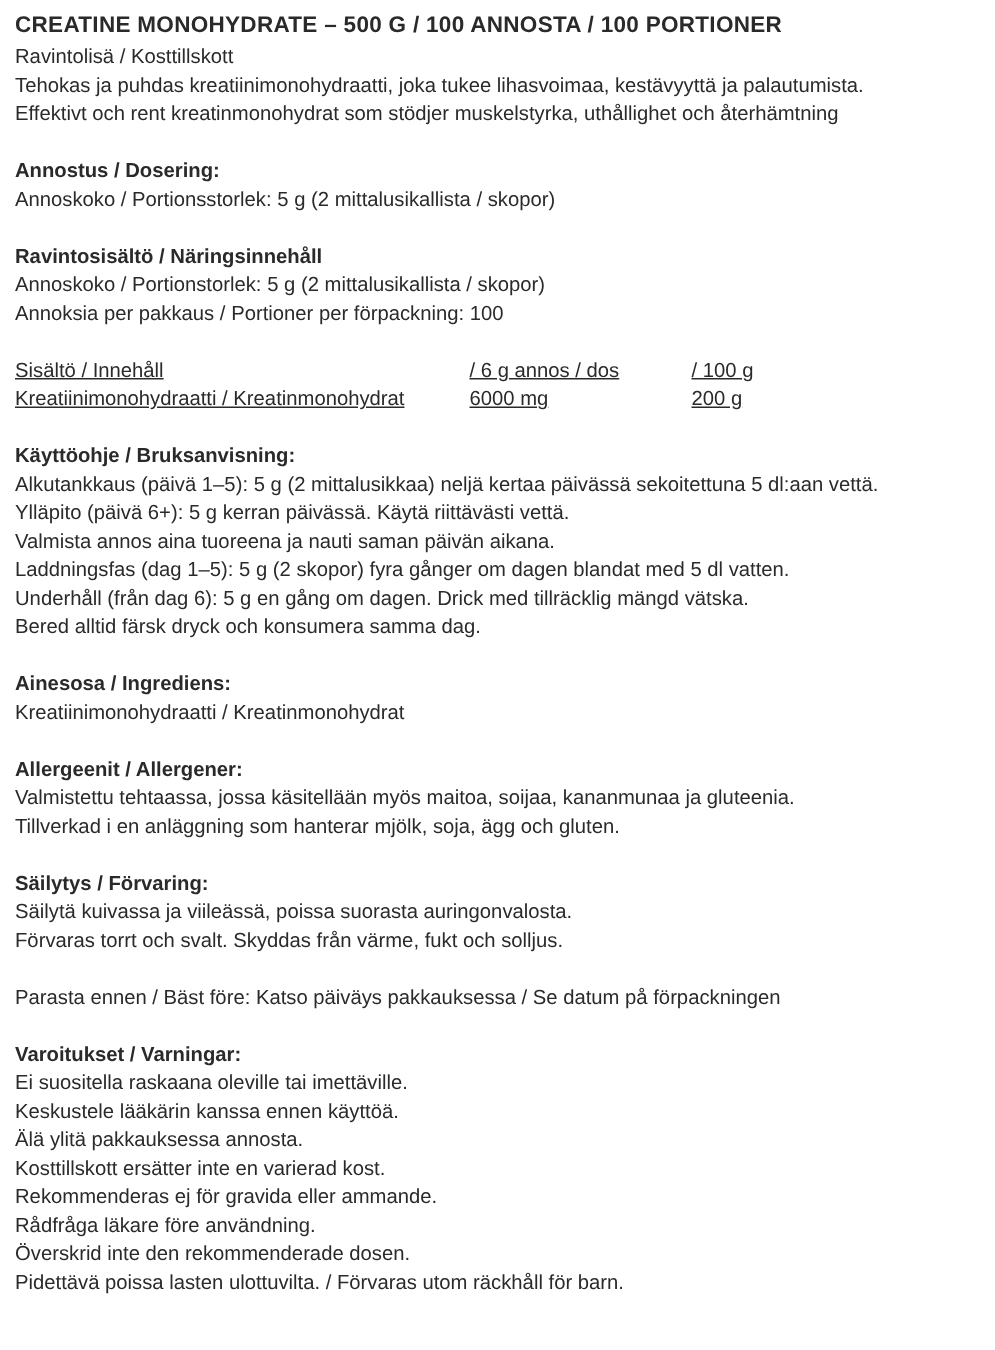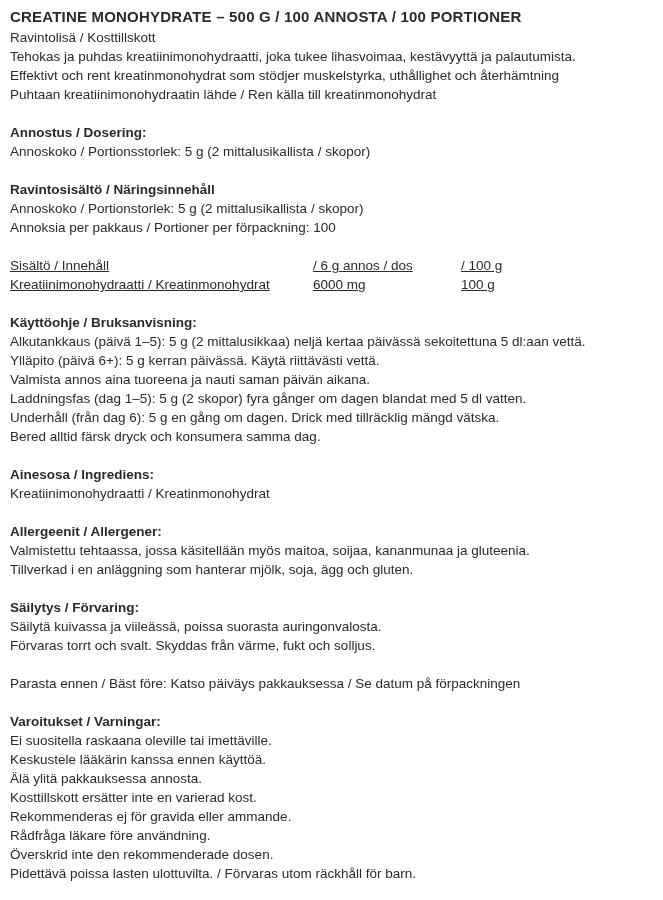--- a/index.html
+++ b/index.html
@@ -42,40 +42,39 @@
 </head>
 <body>
 
 <div class="page">
 
   <div class="title">CREATINE MONOHYDRATE – 500 G / 100 ANNOSTA / 100 PORTIONER</div>
 
   <p>Ravintolisä / Kosttillskott</p>
   <p>Tehokas ja puhdas kreatiinimonohydraatti, joka tukee lihasvoimaa, kestävyyttä ja palautumista.</p>
   <p>Effektivt och rent kreatinmonohydrat som stödjer muskelstyrka, uthållighet och återhämtning</p>
-  <p>Puhtaan kreatiinimonohydraatin lähde / Ren källa till kreatinmonohydrat</p>
 
   <section>
     <p class="h">Annostus / Dosering:</p>
     <p>Annoskoko / Portionsstorlek: 5 g (2 mittalusikallista / skopor)</p>
   </section>
 
   <section>
     <p class="h">Ravintosisältö / Näringsinnehåll</p>
     <p>Annoskoko / Portionstorlek: 5 g (2 mittalusikallista / skopor)</p>
     <p>Annoksia per pakkaus / Portioner per förpackning: 100</p>
   </section>
 
   <div class="ntable">
     <span>Sisältö / Innehåll</span>
     <span>/ 6 g annos / dos</span>
     <span>/ 100 g</span>
     <span>Kreatiinimonohydraatti / Kreatinmonohydrat</span>
     <span>6000 mg</span>
-    <span>100 g</span>
+    <span>200 g</span>
   </div>
 
   <section>
     <p class="h">Käyttöohje / Bruksanvisning:</p>
     <p>Alkutankkaus (päivä 1–5): 5 g (2 mittalusikkaa) neljä kertaa päivässä sekoitettuna 5 dl:aan vettä.</p>
     <p>Ylläpito (päivä 6+): 5 g kerran päivässä. Käytä riittävästi vettä.</p>
     <p>Valmista annos aina tuoreena ja nauti saman päivän aikana.</p>
     <p>Laddningsfas (dag 1–5): 5 g (2 skopor) fyra gånger om dagen blandat med 5 dl vatten.</p>
     <p>Underhåll (från dag 6): 5 g en gång om dagen. Drick med tillräcklig mängd vätska.</p>
     <p>Bered alltid färsk dryck och konsumera samma dag.</p>

